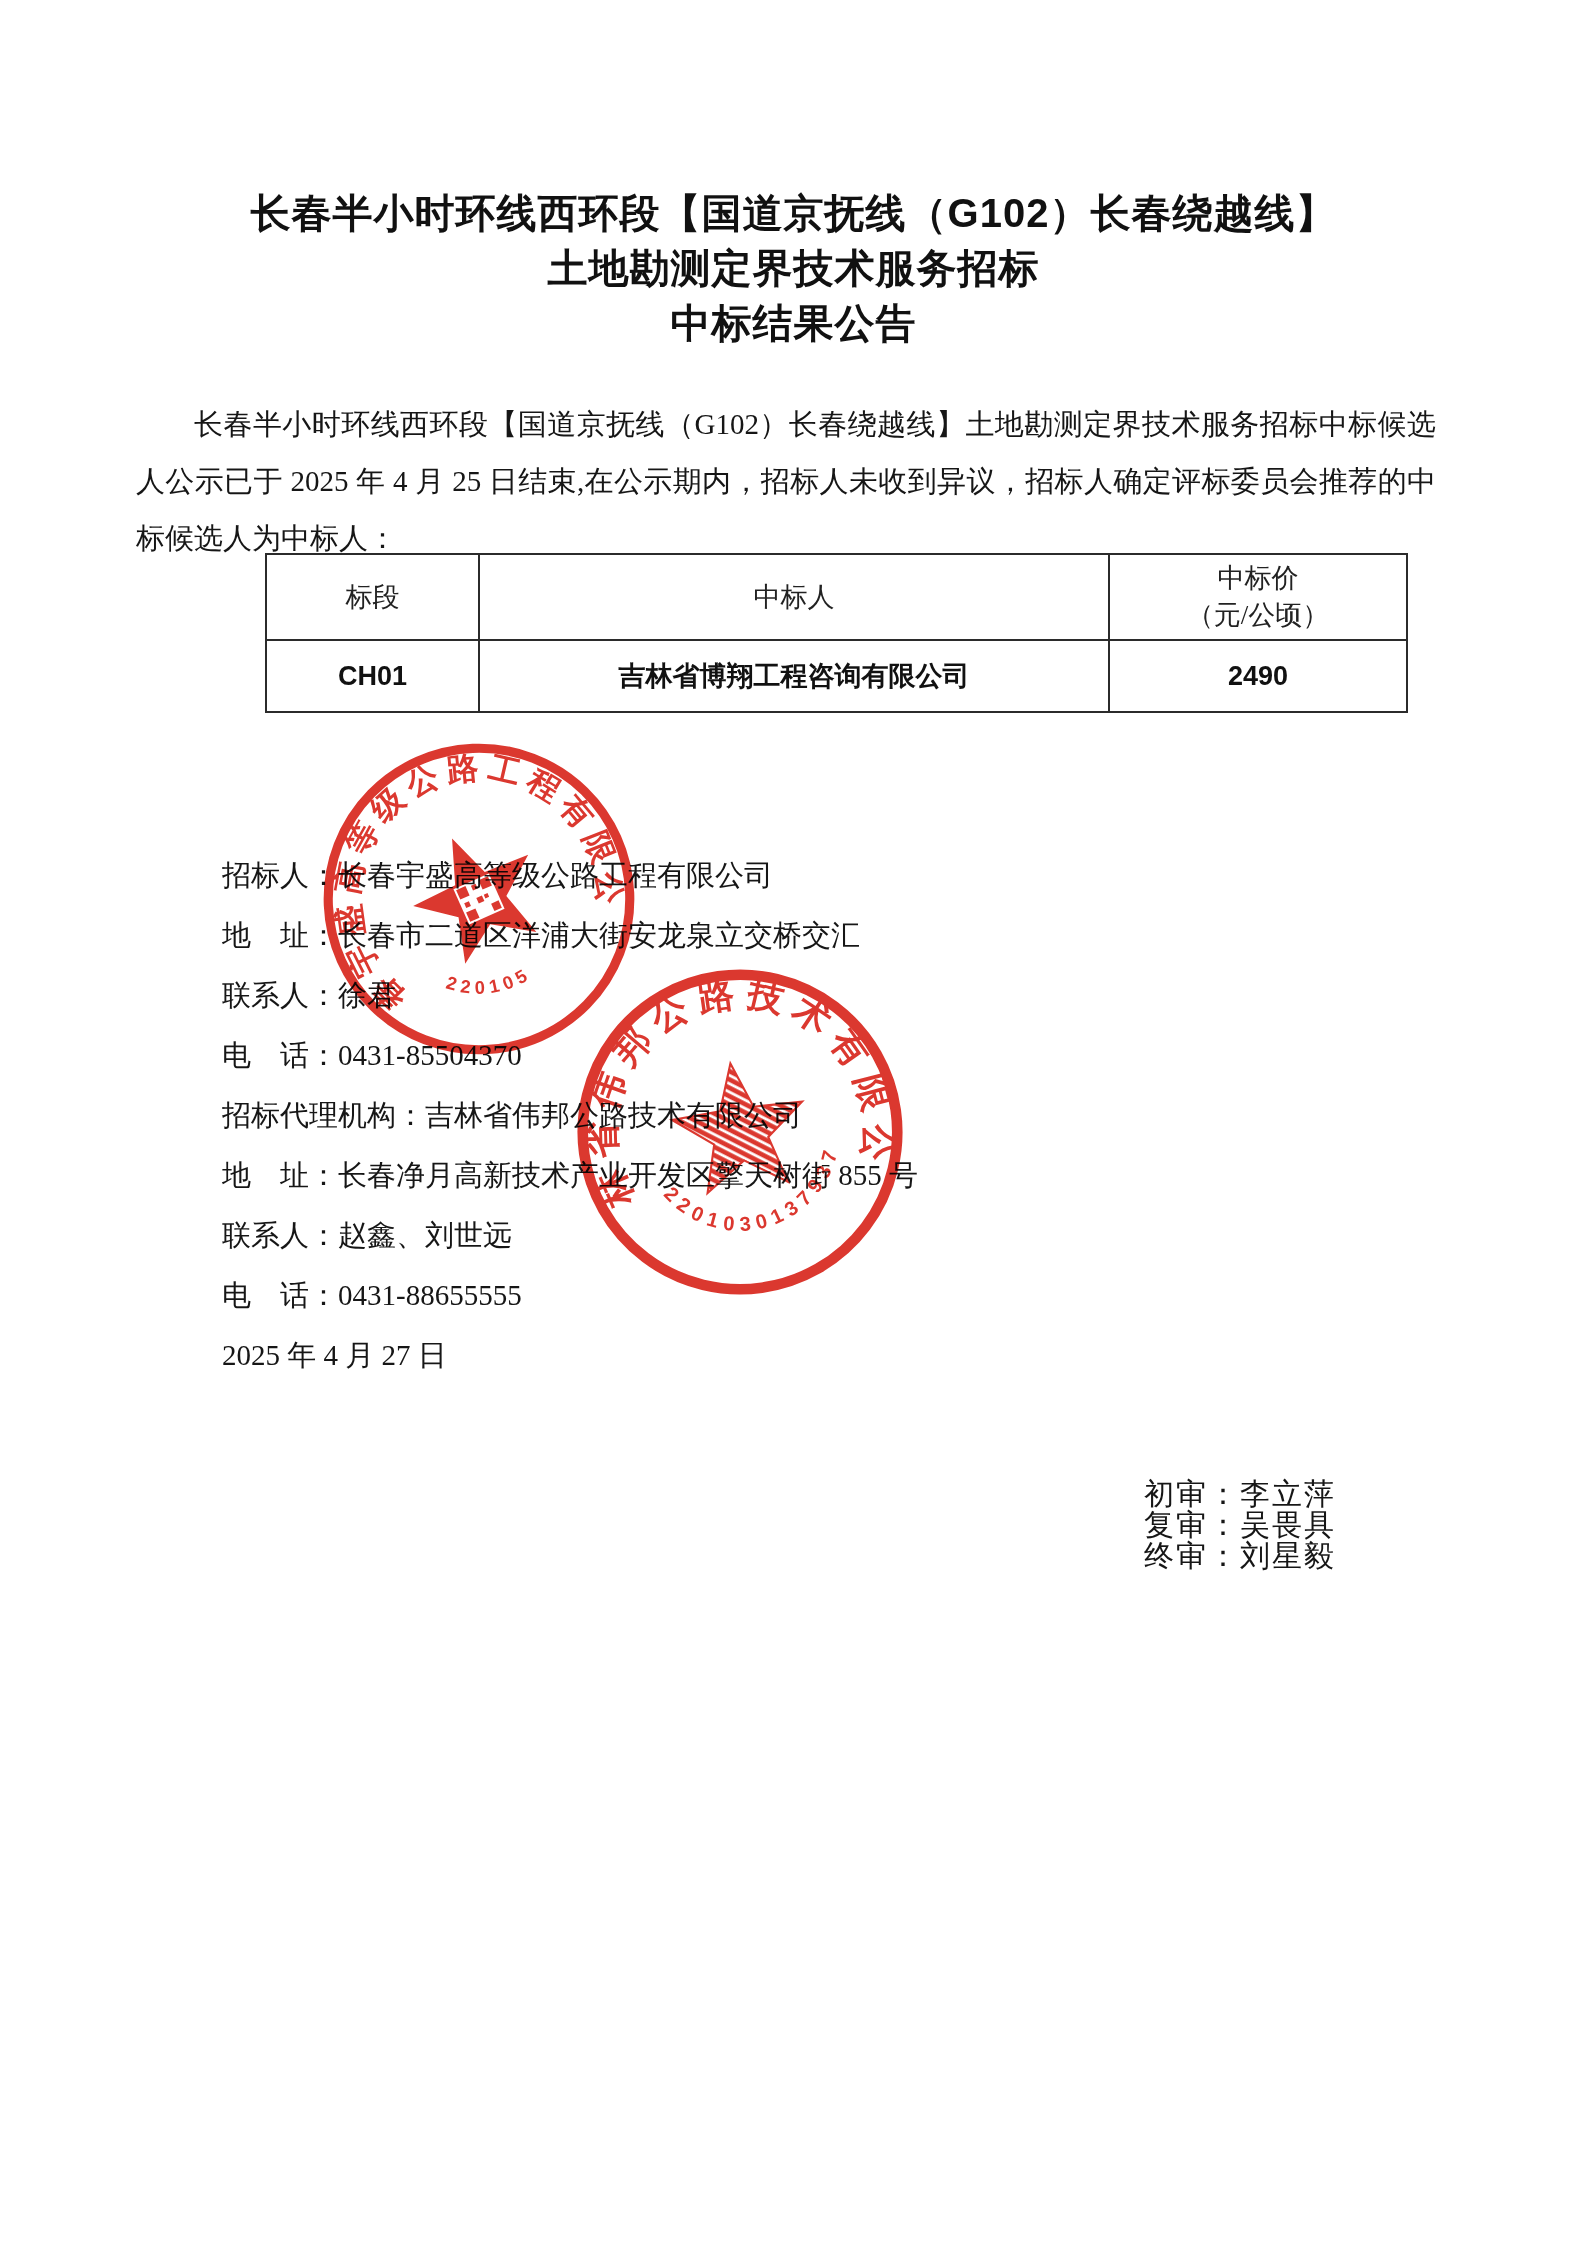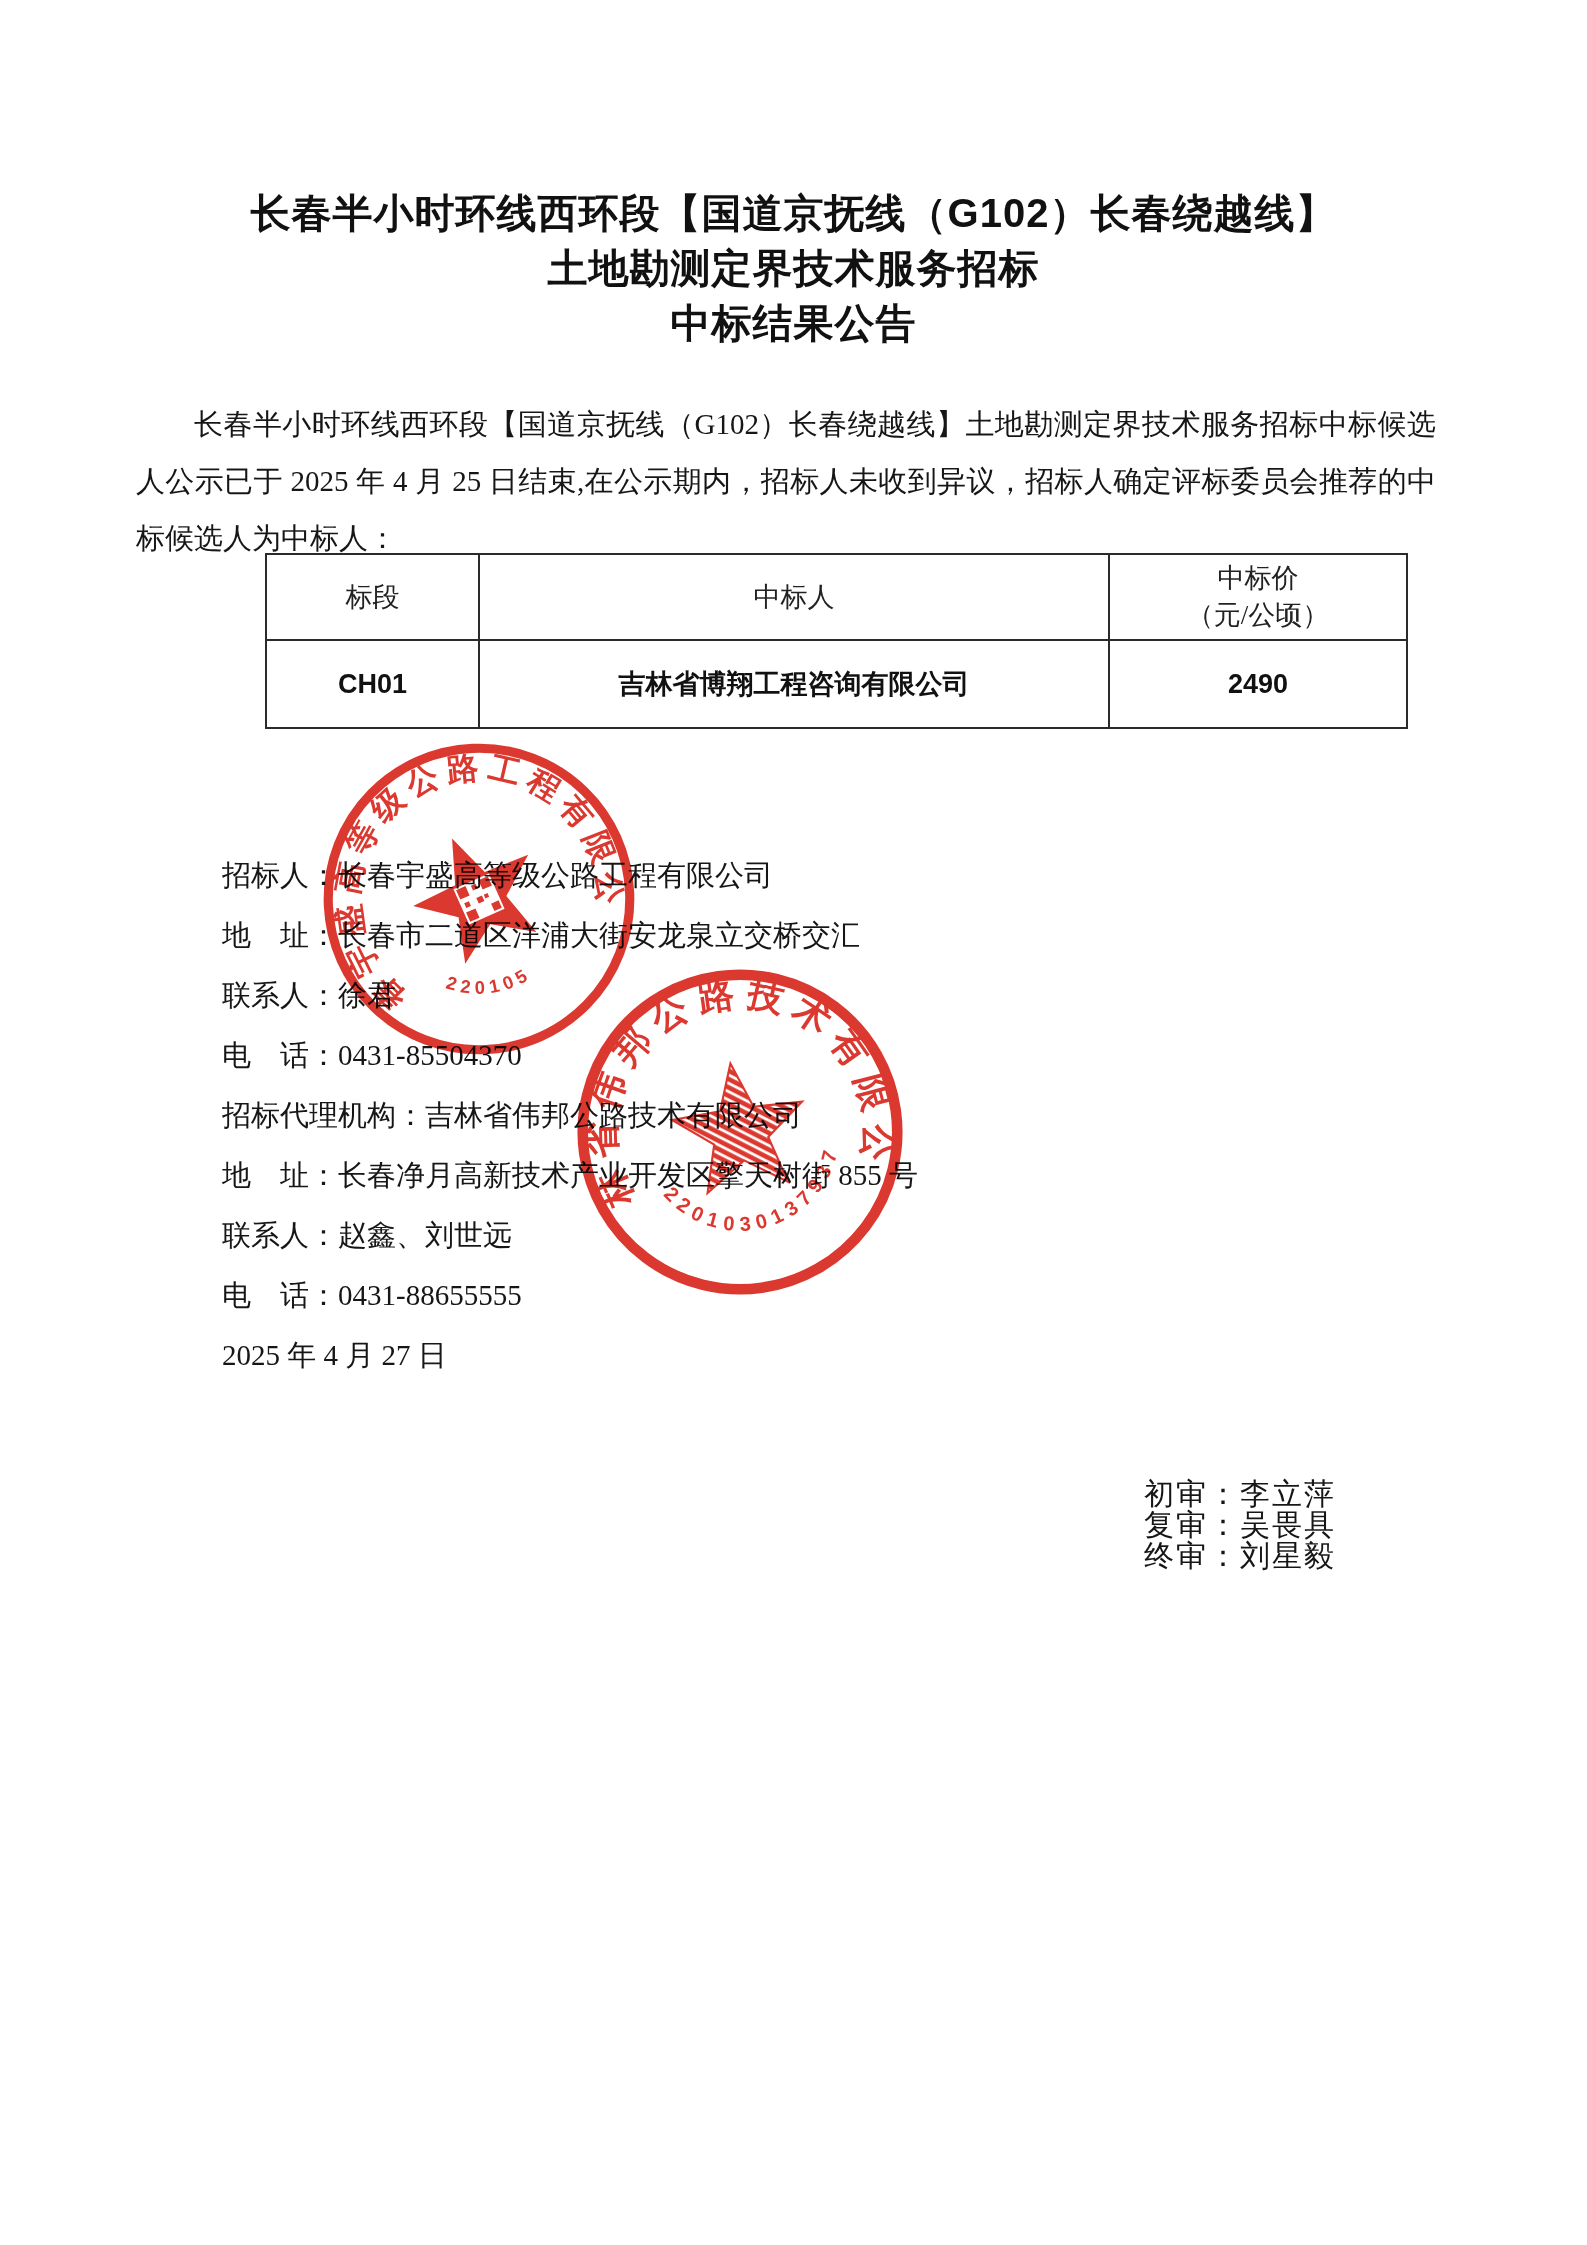--- a/index.html
+++ b/index.html
@@ -32,21 +32,21 @@
     border-collapse:collapse; table-layout:fixed;margin-left:43px;
   }
   .result-table td {
     border:2px solid #2b2b2b; text-align:center; vertical-align:middle;
     padding:0;
   }
   .col-section { width:213px; }
   .col-winner  { width:630px; }
   .col-price   { width:298px; }
   .header-row td { height:86px; font-size:27px; color:#222; }
-  .data-row td   { height:88px; font-family:"Liberation Sans", sans-serif;
+  .data-row td   { height:72px; font-family:"Liberation Sans", sans-serif;
                    font-weight:bold; font-size:27px; color:#111; }
   .price-head-line { display:block; line-height:37px; }
 
   
   .contact-block { position:absolute; top:845px; left:222px; width:900px; }
   .contact-line { font-size:29px; height:60px; line-height:60px; white-space:nowrap; color:#161616; }
   .date-line    { font-size:29px; height:60px; line-height:60px; color:#161616; }
 
   
   .review-block { position:absolute; top:1478px; left:1096px; }

